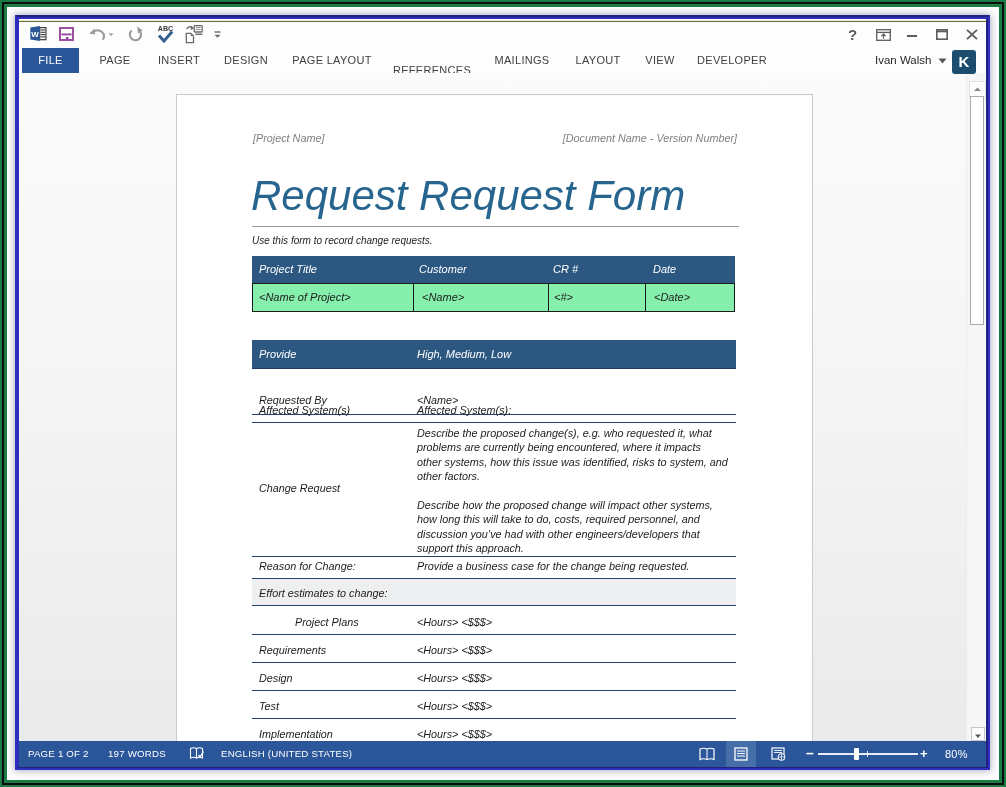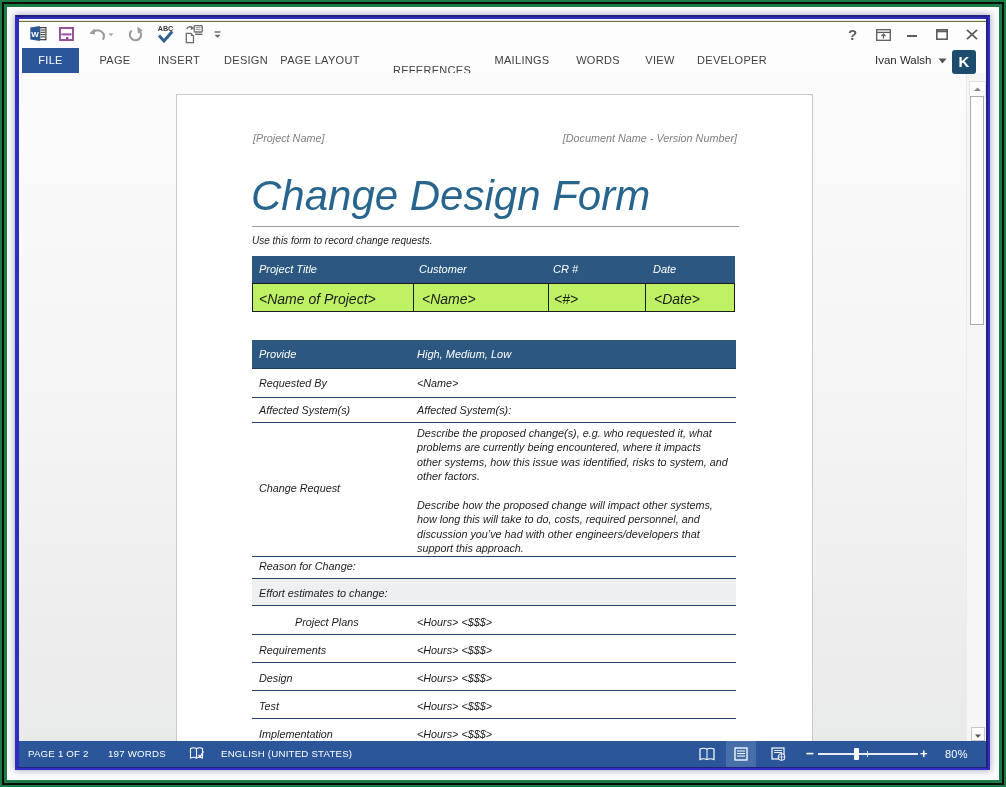--- a/index.html
+++ b/index.html
@@ -115,80 +115,81 @@
   <svg class="abs" style="left:947px;top:7px" width="12" height="11" viewBox="0 0 12 11">
     <path d="M1 0.8 L11 10.2 M11 0.8 L1 10.2" stroke="#5c5c5c" stroke-width="1.8"></path>
   </svg>
 </div>
 
 <div class="tabrow">
   <div class="filetab">FILE</div>
   <div class="tab" style="left:36px;width:120px;">PAGE</div>
   <div class="tab" style="left:100px;width:120px;">INSERT</div>
   <div class="tab" style="left:167px;width:120px;">DESIGN</div>
-  <div class="tab" style="left:241px;width:120px;">PAGE LAYOUT</div>
+  <div class="tab" style="left:253px;width:120px;">PAGE LAYOUT</div>
   <div class="tab" style="left:353px;width:120px;margin-top:10px;">REFERENCES</div>
   <div class="tab" style="left:443px;width:120px;">MAILINGS</div>
-  <div class="tab" style="left:519px;width:120px;">WORDS</div>
+  <div class="tab" style="left:519px;width:120px;">LAYOUT</div>
   <div class="tab" style="left:581px;width:120px;">VIEW</div>
   <div class="tab" style="left:653px;width:120px;">DEVELOPER</div>
   <div class="acct" style="left:856px;">Ivan Walsh</div>
   <svg class="abs" style="left:919px;top:10px;" width="9" height="6" viewBox="0 0 9 6">
       <path d="M0.5 0.5 L8.5 0.5 L4.5 5.5 Z" fill="#555"></path>
     </svg>
 </div>
 
 <div class="kbadge">K</div>
 <div class="docarea">
   <div class="page">
     <div class="pg" style="left:76px;top:37px;width:484px;font-size:10.8px;color:#7f7f7f;">
       <span>[Project Name]</span>
       <span style="float:right">[Document Name - Version Number]</span>
     </div>
-    <div class="pg" style="left:74px;top:80px;font-size:42px;color:#27658f;letter-spacing:0px;line-height:1;">Change Design Form</div>
+    <div class="pg" style="left:74px;top:80px;font-size:42px;color:#27658f;letter-spacing:0px;line-height:1;">Request Request Form</div>
     <div class="pg" style="left:75px;top:131px;width:487px;height:1px;background:#9c9c9c;"></div>
     <div class="pg" style="left:75px;top:140px;font-size:10px;">Use this form to record change requests.</div>
 
     <div class="pg" style="left:75px;top:161px;width:483px;">
       <div style="position:absolute;left:0;top:0;width:483px;height:27px;background:#2b5781;color:#fff;font-size:11px;">
         <span style="position:absolute;left:7px;top:7px;">Project Title</span>
         <span style="position:absolute;left:167px;top:7px;">Customer</span>
         <span style="position:absolute;left:301px;top:7px;">CR #</span>
         <span style="position:absolute;left:401px;top:7px;">Date</span>
       </div>
-      <div style="position:absolute;left:0;top:27px;width:481px;height:27px;border:1px solid #1a1a1a;background:#bef264;font-size:14px;">
+      <div style="position:absolute;left:0;top:27px;width:481px;height:27px;border:1px solid #1a1a1a;background:#86efac;font-size:11px;">
         <div style="position:absolute;left:160px;top:0;width:1px;height:27px;background:#1a1a1a;"></div>
         <div style="position:absolute;left:295px;top:0;width:1px;height:27px;background:#1a1a1a;"></div>
         <div style="position:absolute;left:392px;top:0;width:1px;height:27px;background:#1a1a1a;"></div>
         <span style="position:absolute;left:6px;top:7px;">&lt;Name of Project&gt;</span>
         <span style="position:absolute;left:169px;top:7px;">&lt;Name&gt;</span>
         <span style="position:absolute;left:301px;top:7px;">&lt;#&gt;</span>
         <span style="position:absolute;left:401px;top:7px;">&lt;Date&gt;</span>
       </div>
     </div>
 
     <div class="pg" style="left:75px;top:245px;width:484px;">
       <div class="t2r" style="top:0;height:29px;background:#2b5781;color:#fff;font-size:11px;border-bottom:1px solid #1f3a5f;">
         <span style="position:absolute;left:7px;top:8px;">Provide</span>
         <span style="position:absolute;left:165px;top:8px;">High, Medium, Low</span>
       </div>
-      <div class="t2r" style="top:29px;height:29px;">
+      <div class="t2r" style="top:46px;height:29px;">
         <span style="position:absolute;left:7px;top:8px;">Requested By</span>
         <span style="position:absolute;left:165px;top:8px;">&lt;Name&gt;</span>
       </div>
       <div class="t2r" style="top:56px;height:27px;">
         <span style="position:absolute;left:7px;top:8px;">Affected System(s)</span>
         <span style="position:absolute;left:165px;top:8px;">Affected System(s):</span>
       </div>
       <div class="t2r" style="top:83px;height:134px;">
         <span style="position:absolute;left:7px;top:59px;">Change Request</span>
         <div style="position:absolute;left:165px;top:3px;width:330px;line-height:14.4px;white-space:nowrap;">Describe the proposed change(s), e.g. who requested it, what<br>problems are currently being encountered, where it impacts<br>other systems, how this issue was identified, risks to system, and<br>other factors.<br>&nbsp;<br>Describe how the proposed change will impact other systems,<br>how long this will take to do, costs, required personnel, and<br>discussion you’ve had with other engineers/developers that<br>support this approach.</div>
       </div>
       <div class="t2r" style="top:217px;height:22px;">
         <span style="position:absolute;left:7px;top:3px;">Reason for Change:</span>
+        <span style="position:absolute;left:165px;top:3px;">Provide a business case for the change being requested.</span>
       </div>
       <div class="t2r" style="top:239px;height:27px;background:#edeff0;">
         <span style="position:absolute;left:7px;top:8px;">Effort estimates to change:</span>
       </div>
       <div class="t2r" style="top:266px;height:29px;">
         <span style="position:absolute;left:7px;top:10px;padding-left:36px;">Project Plans</span>
         <span style="position:absolute;left:165px;top:10px;">&lt;Hours&gt; &lt;$$$&gt;</span>
       </div>
       <div class="t2r" style="top:295px;height:28px;">
         <span style="position:absolute;left:7px;top:9px;">Requirements</span>

